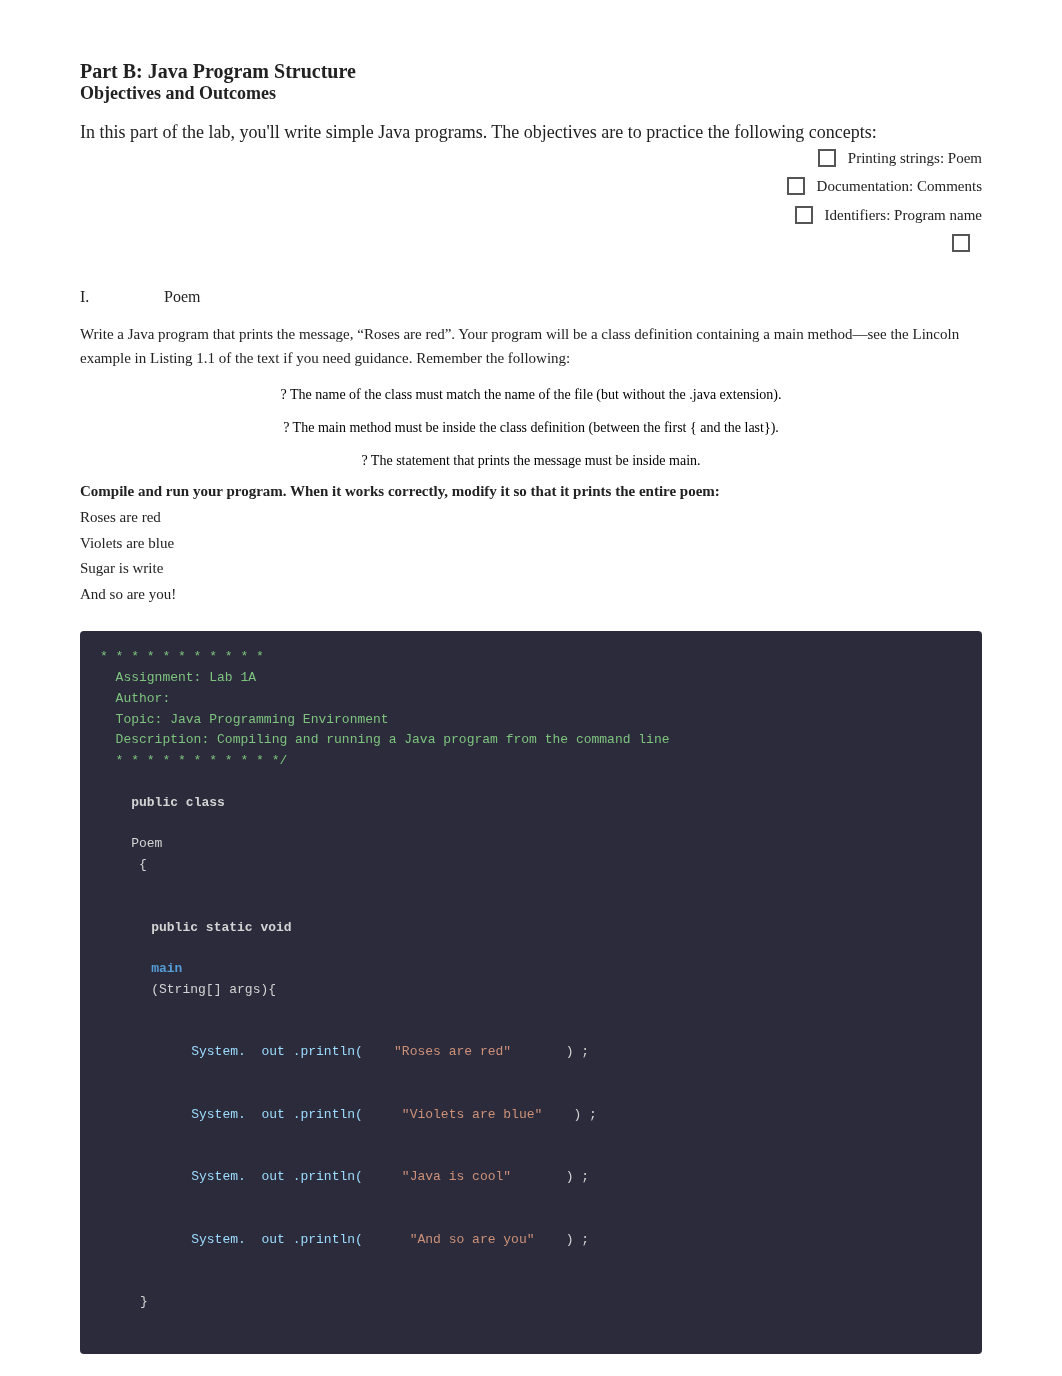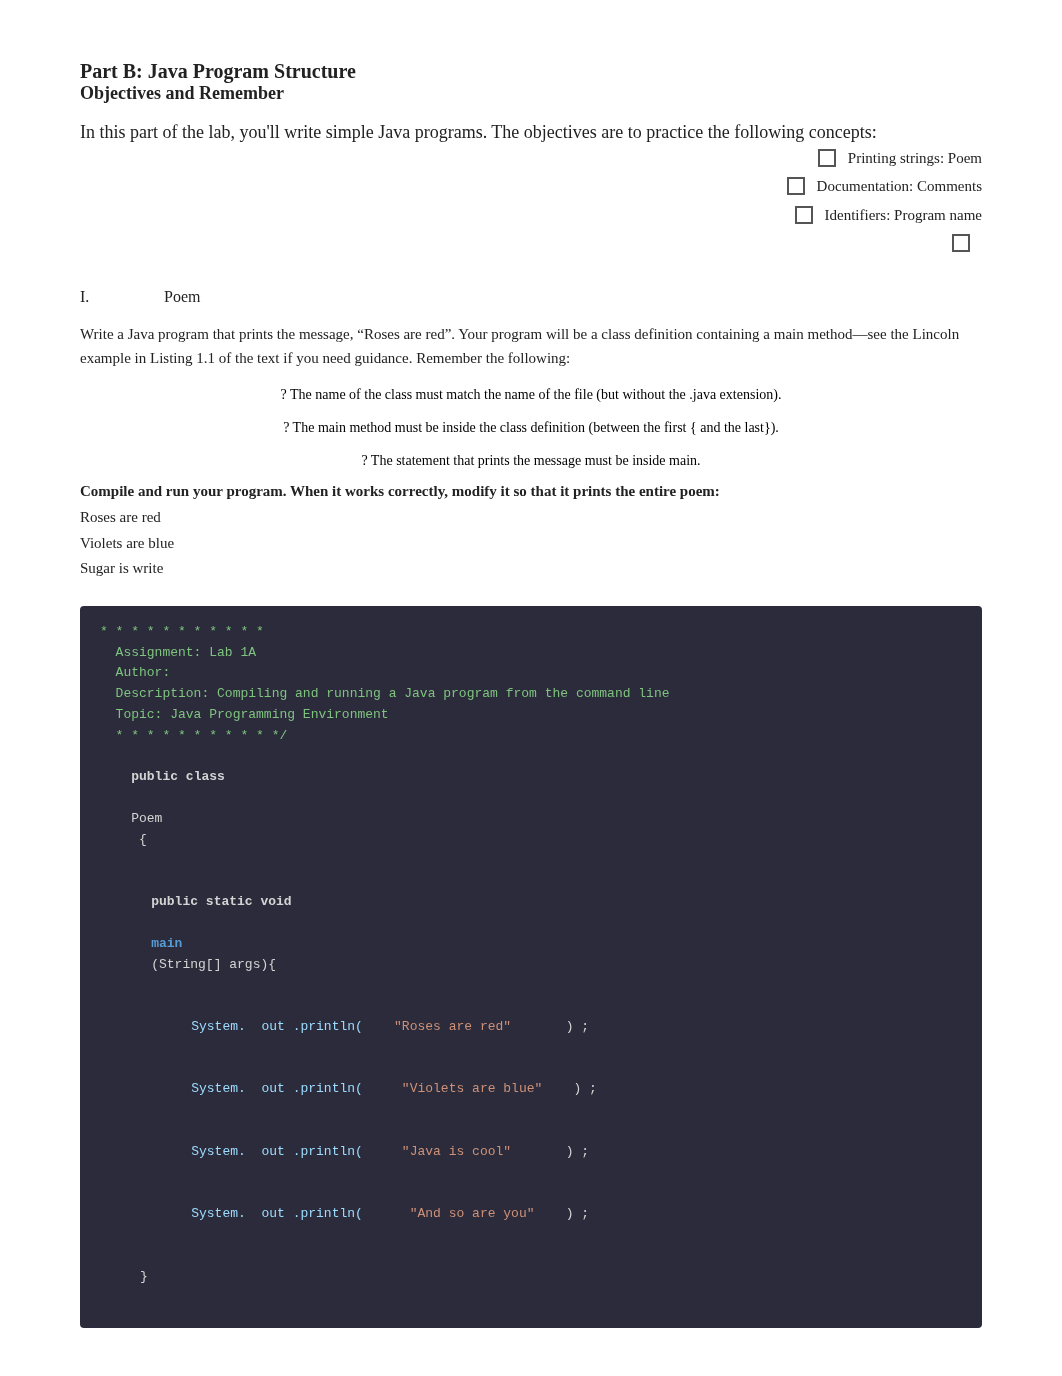--- a/index.html
+++ b/index.html
@@ -121,21 +121,21 @@
     }
     .indent1 { margin-left: 20px; }
     .indent2 { margin-left: 40px; }
     .indent3 { margin-left: 60px; }
   </style>
 </head>
 <body>
 
 <h1 class="part-title">Part B: Java Program Structure</h1>
 
-<h2 class="section-title">Objectives and Remember</h2>
+<h2 class="section-title">Objectives and Outcomes</h2>
 
 <p class="intro-text">In this part of the lab, you'll write simple Java programs. The objectives are to practice the following concepts:</p>
 
 <ul class="bullet-list">
   <li>
     <span class="bullet-icon"></span>
     <span>Printing strings: Poem</span>
   </li>
   <li>
     <span class="bullet-icon"></span>
@@ -160,29 +160,30 @@
 <p class="hint-text">? The name of the class must match the name of the file (but without the .java extension).</p>
 <p class="hint-text">? The main method must be inside the class definition (between the first { and the last}).</p>
 <p class="hint-text">? The statement that prints the message must be inside main.</p>
 
 <p class="bold-text">Compile and run your program. When it works correctly, modify it so that it prints the entire poem:</p>
 
 <div class="poem-lines">
   <div>Roses are red</div>
   <div>Violets are blue</div>
   <div>Sugar is write</div>
+  <div>And so are you!</div>
 </div>
 
 <div class="code-block">
 
   <span class="code-line code-comment">* * * * * * * * * * *</span>
   <span class="code-line code-comment">  <span>Assignment: Lab 1A</span></span>
   <span class="code-line code-comment">  <span>Author:</span></span>
+  <span class="code-line code-comment">  <span>Topic: Java Programming Environment</span></span>
   <span class="code-line code-comment">  <span>Description: Compiling and running a Java program from the command line</span></span>
-  <span class="code-line code-comment">  <span>Topic: Java Programming Environment</span></span>
   <span class="code-line code-comment">  <span>* * * * * * * * * * */</span></span>
 
   <span class="code-line">
     <span class="code-keyword">public class</span>
     <span class="code-classname">&nbsp;&nbsp;&nbsp;&nbsp;&nbsp;&nbsp;&nbsp;&nbsp;</span>
     <span class="code-classname">Poem</span>
     <span class="code-punct"> {</span>
   </span>
 
   <span class="code-line indent1">

